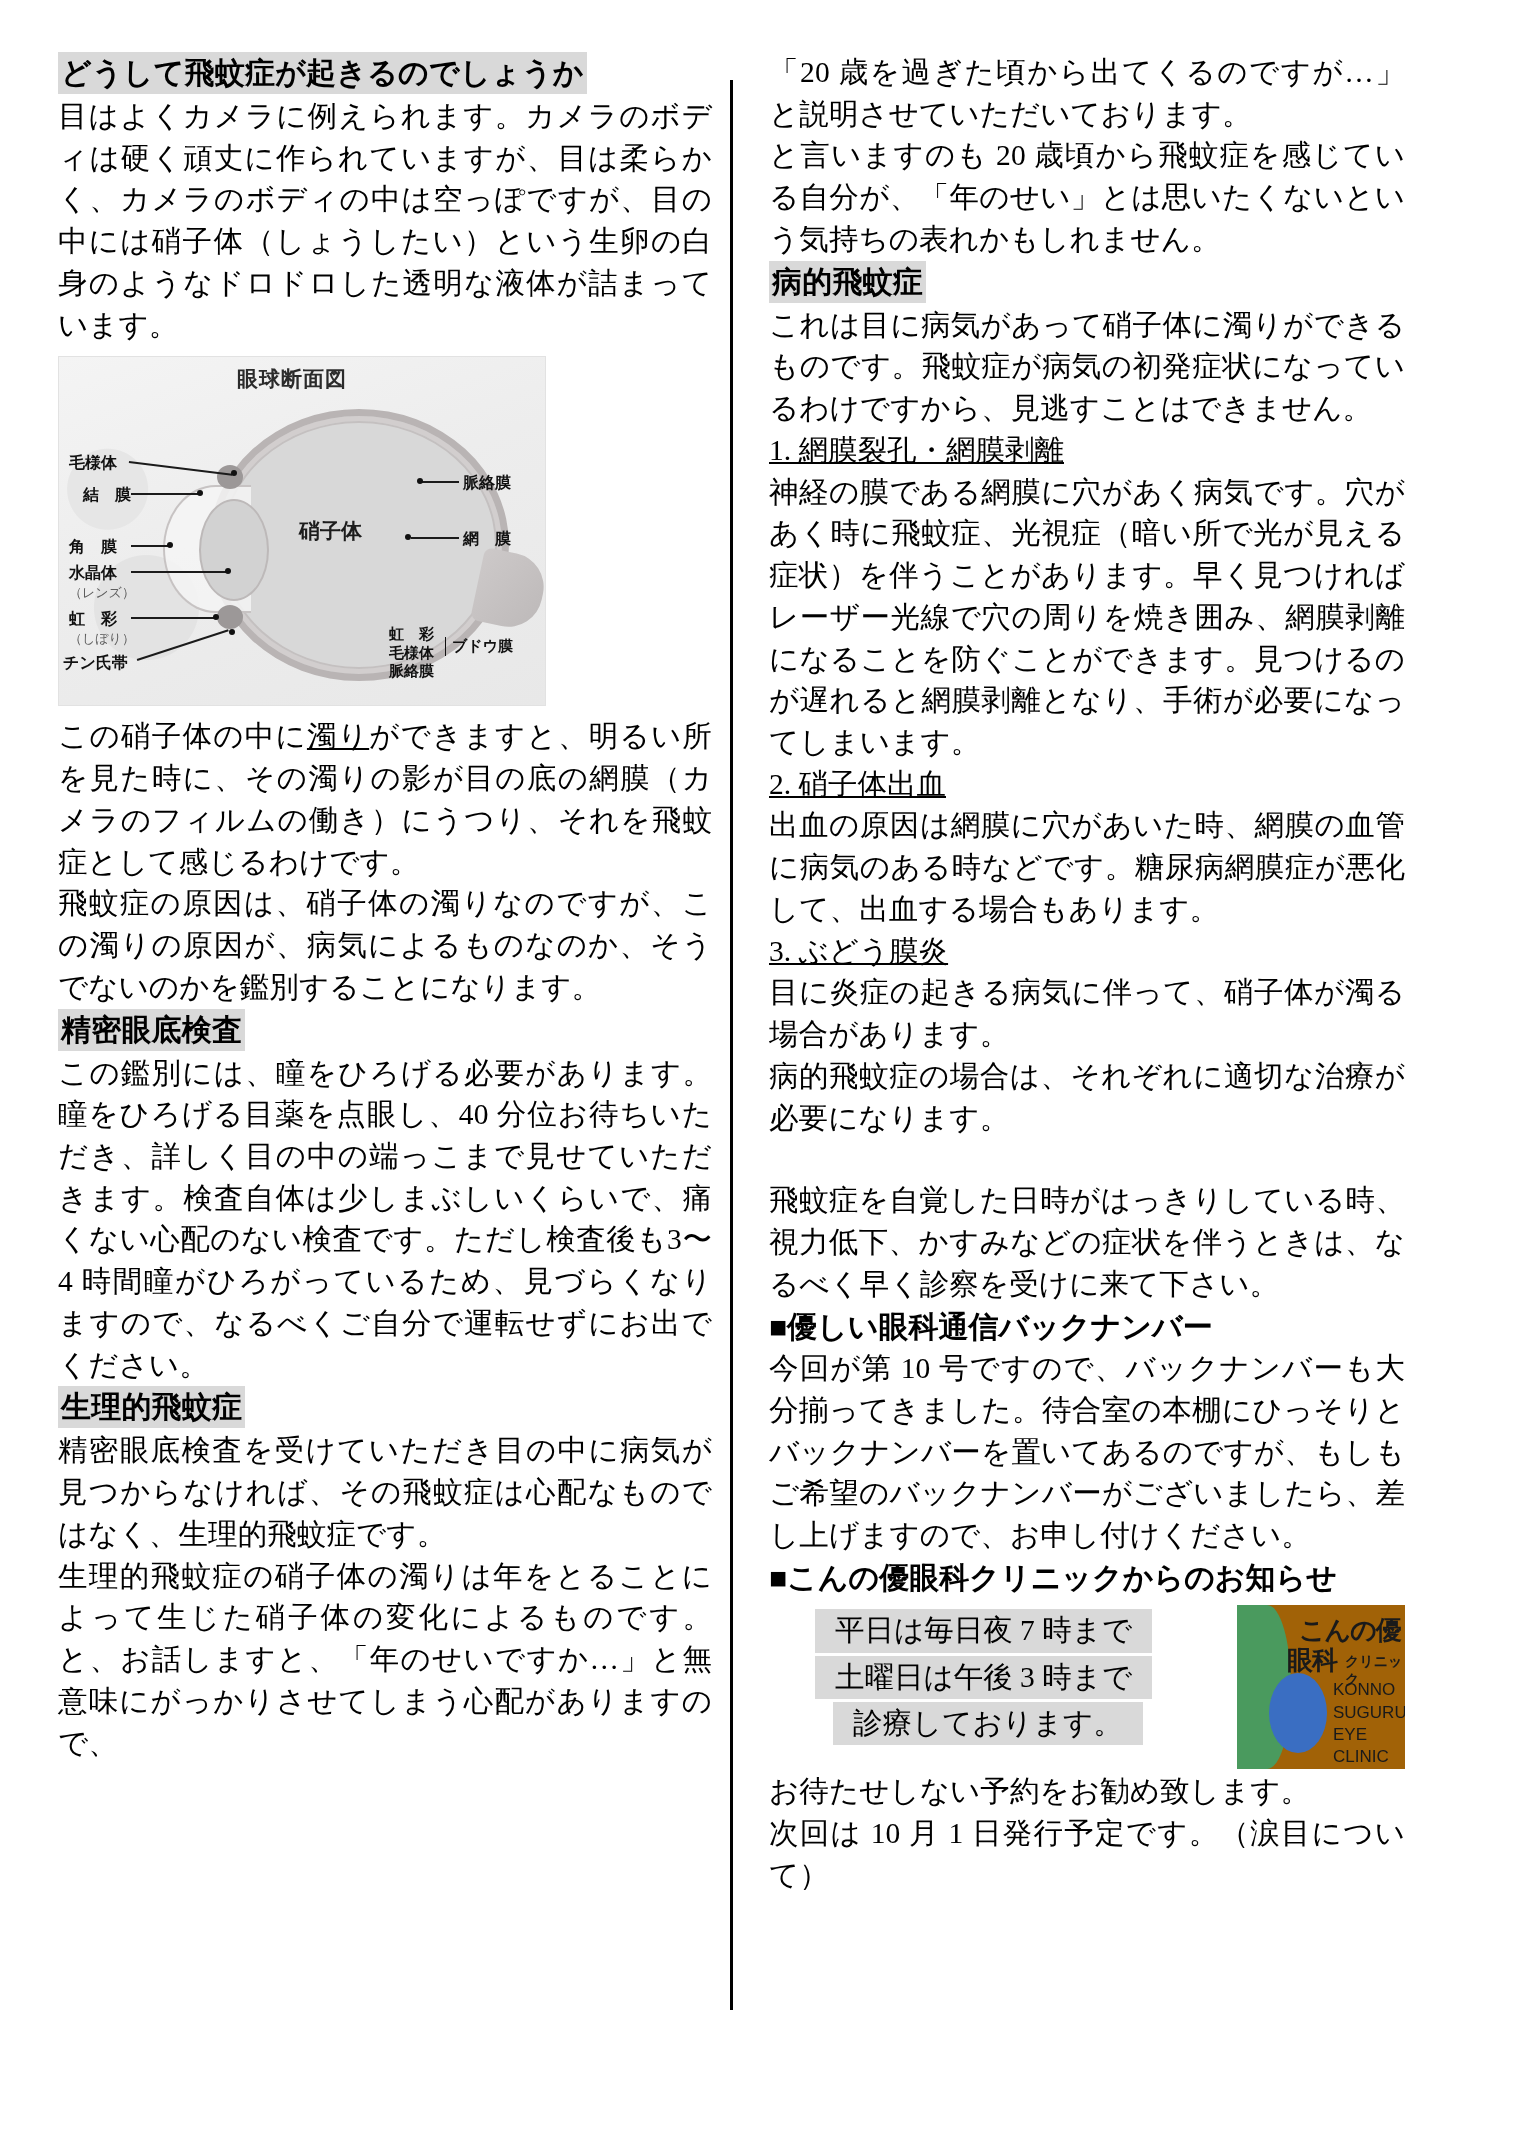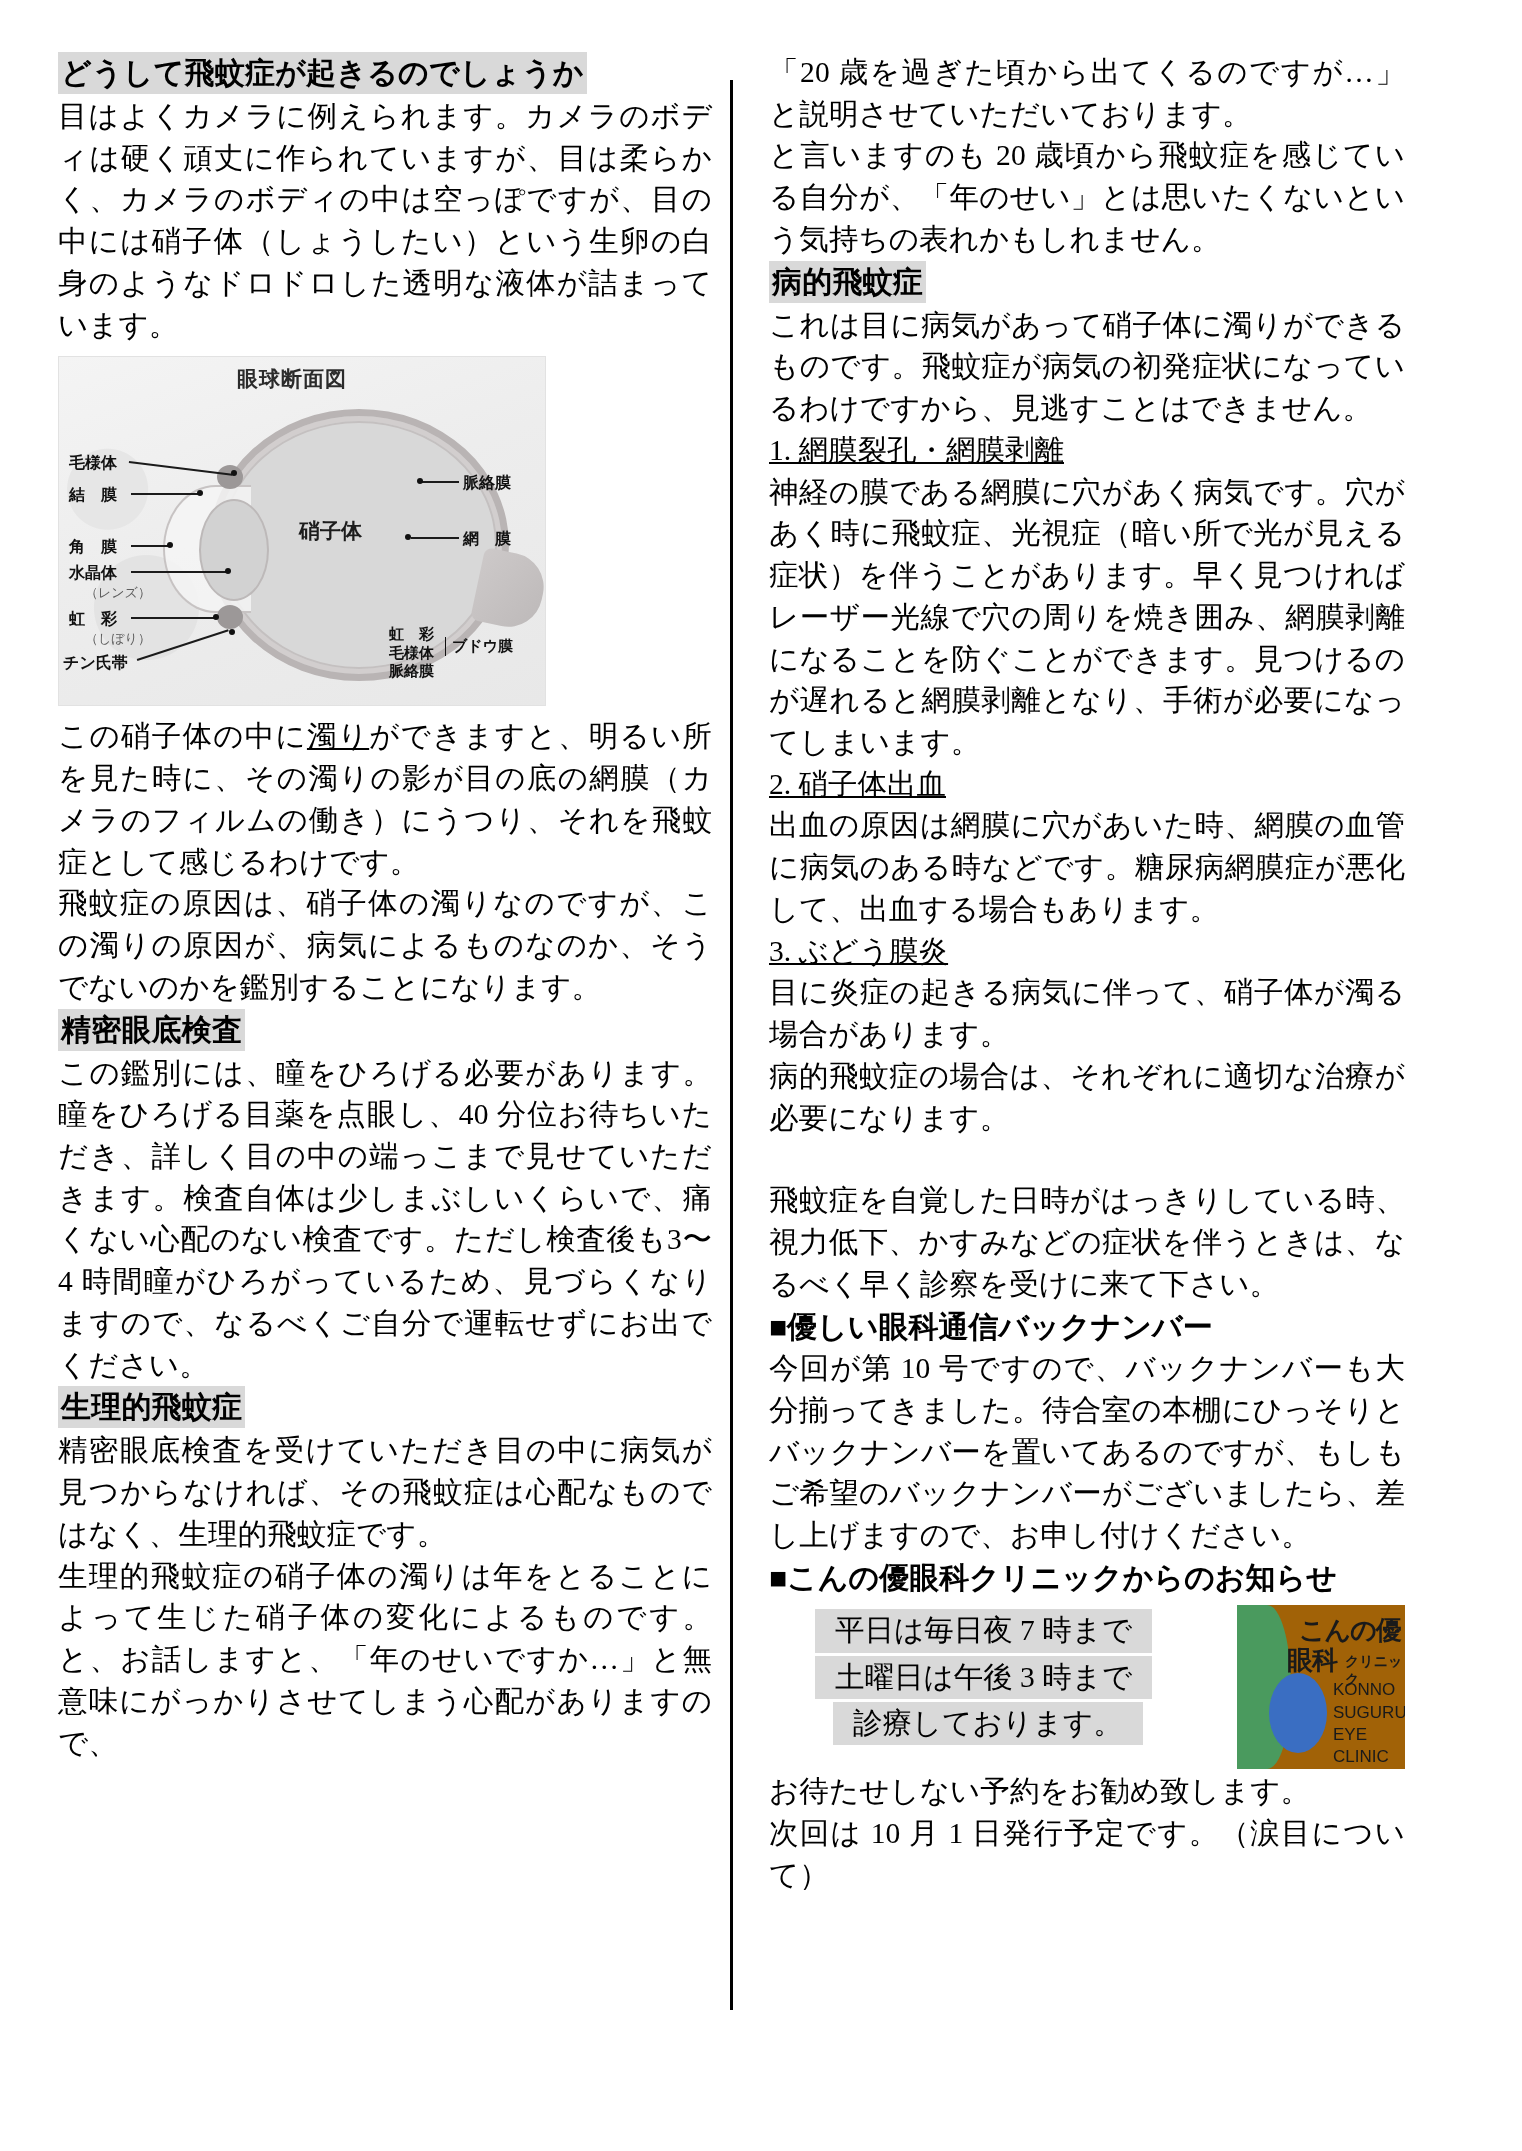--- a/index.html
+++ b/index.html
@@ -178,21 +178,20 @@
     font-weight: bold;
     font-size: 16px;
     color: #111;
     white-space: nowrap;
   }
   .fig-label .sm {
     display: block;
     font-size: 13px;
     font-weight: normal;
     color: #5d5d5d;
-    margin-left: 16px;
   }
   .leader {
     position: absolute;
     height: 1.5px;
     background: #1b1b1b;
     transform-origin: left center;
   }
   .dot {
     position: absolute;
     width: 6px; height: 6px;
@@ -323,21 +322,21 @@
         <div class="optic-nerve"></div>
 
         <div class="vitreous-label">硝子体</div>
 
         <div class="fig-label" style="left:10px; top:96px;">
           <span>毛様体</span>
         </div>
         <div class="leader" style="left:70px; top:104px; width:104px; transform: rotate(7deg);"></div>
         <div class="dot" style="left:172px; top:113px;"></div>
 
-        <div class="fig-label" style="left:10px; top:128px;">
+        <div class="fig-label" style="left:24px; top:128px;">
           <span>結　膜</span>
         </div>
         <div class="leader" style="left:72px; top:136px; width:68px;"></div>
         <div class="dot" style="left:138px; top:133px;"></div>
 
         <div class="fig-label" style="left:10px; top:180px;">
           <span>角　膜</span>
         </div>
         <div class="leader" style="left:72px; top:188px; width:38px;"></div>
         <div class="dot" style="left:108px; top:185px;"></div>

